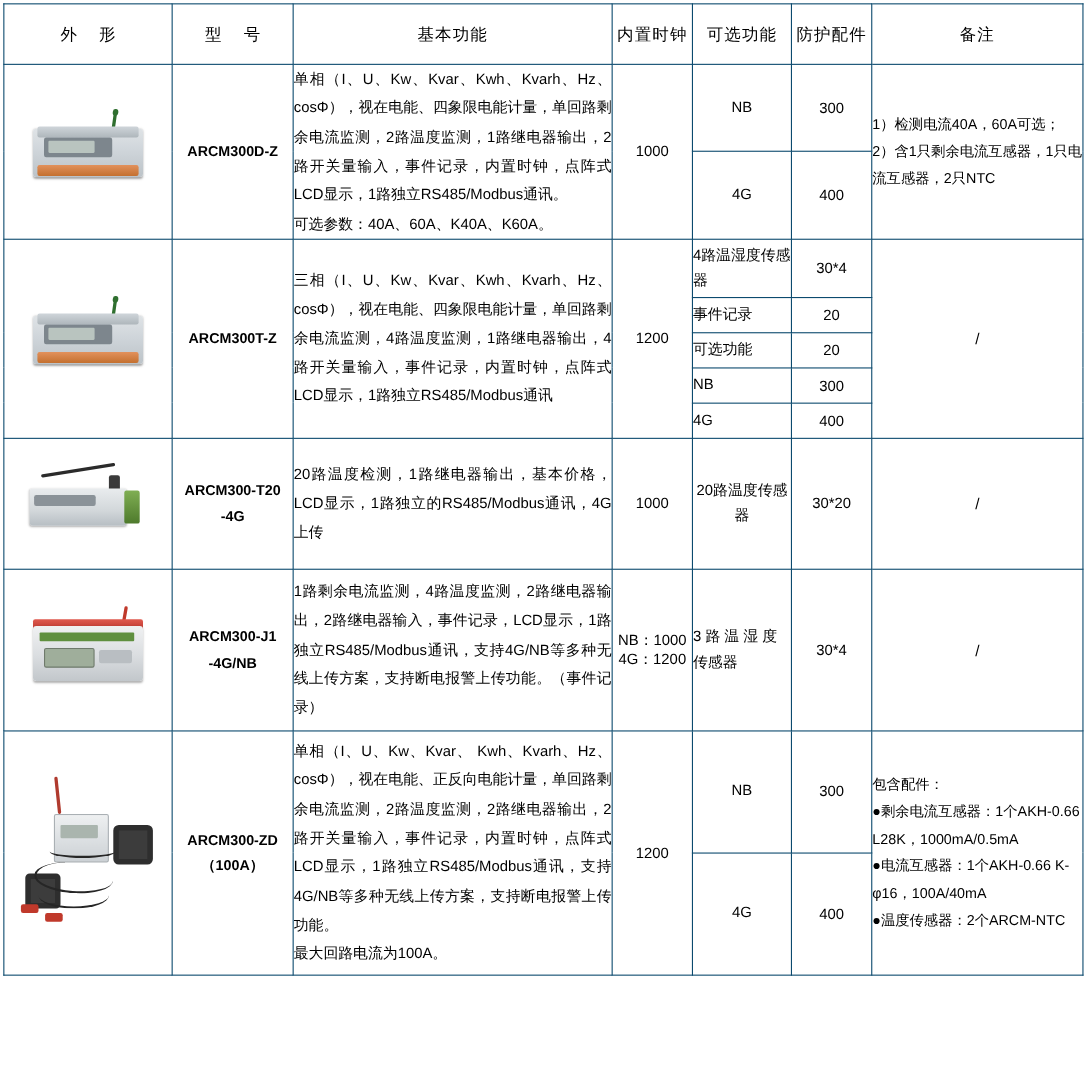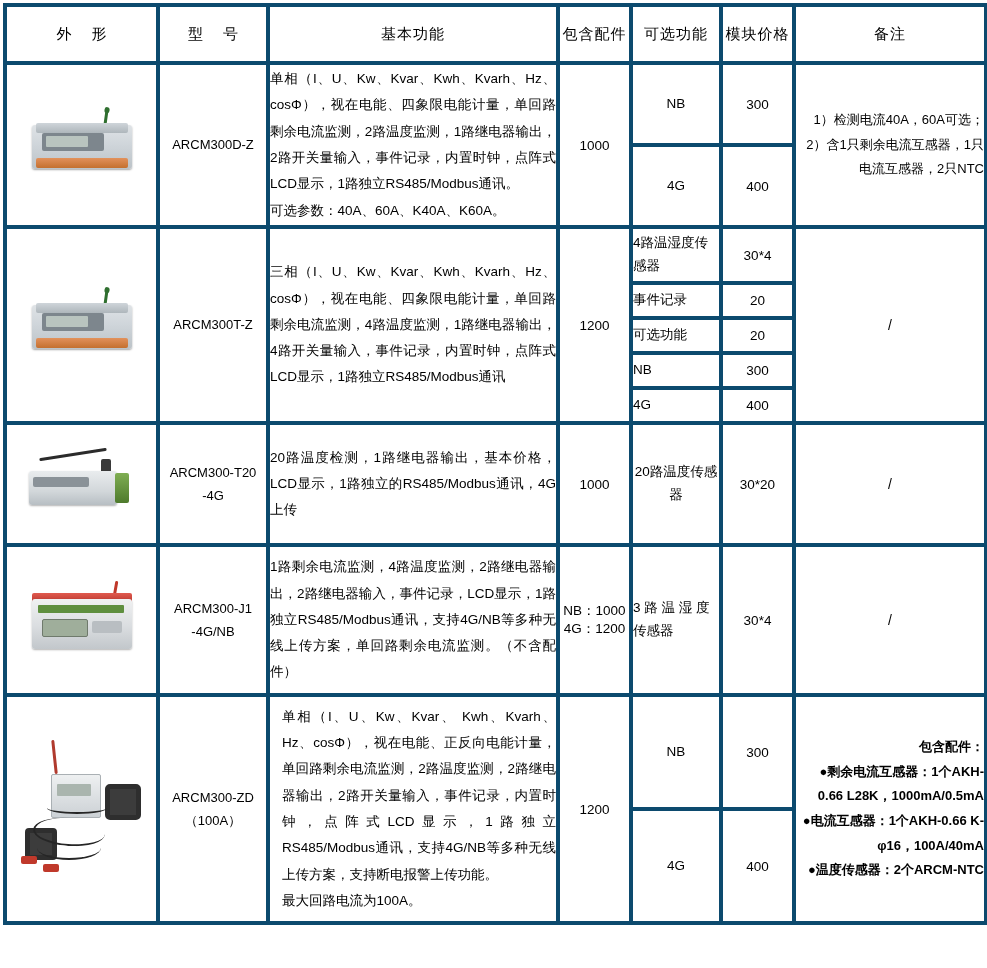--- a/index.html
+++ b/index.html
@@ -13,21 +13,21 @@
     color: #000000;
     -webkit-font-smoothing: antialiased;
   }
   table.spec {
     border-collapse: collapse;
     width: 981px;
     margin: 3px;
     table-layout: fixed;
   }
   table.spec td, table.spec th {
-    border: 4px solid #0c4a6e;
+    border: 1px solid #0c4a6e;
     vertical-align: middle;
     padding: 0;
   }
   
   .hdr td {
     height: 54px;
     text-align: center;
     font-size: 15px;
     letter-spacing: 1px;
     color: #000;
@@ -49,40 +49,41 @@
     text-justify: inter-ideograph;
     font-size: 13.5px;
     line-height: 1.95;
     padding: 10px 12px;
   }
   .model {
     text-align: center;
     font-size: 13px;
     line-height: 1.8;
     padding: 4px 2px;
+    font-weight: bold;
   }
   .price {
     text-align: center;
     font-size: 13.5px;
   }
   .optname {
     font-size: 13.5px;
     padding: 8px 10px;
     line-height: 1.7;
   }
   .optname.ctr { text-align: center; }
   .mprice {
     text-align: center;
     font-size: 13.5px;
   }
   .note {
     font-size: 13px;
     line-height: 1.9;
     padding: 10px 10px;
-    text-align: right;
+    text-align: left;
   }
   .note.slash {
     text-align: center;
     font-size: 14px;
   }
   
   .imgcell {
     text-align: center;
     padding: 10px 0;
   }
@@ -269,23 +270,23 @@
     <col class="c-opt">
       <col class="c-mprice">
       <col class="c-note">
   </colgroup>
   <tbody>
 
     <tr class="hdr">
       <td><span class="wide-space">外  形</span></td>
       <td><span class="wide-space">型  号</span></td>
       <td>基本功能</td>
-      <td>包含配件</td>
+      <td>内置时钟</td>
       <td>可选功能</td>
-      <td>模块价格</td>
+      <td>防护配件</td>
       <td>备注</td>
     </tr>
 
     <tr>
       <td class="imgcell" rowspan="2">
         <span class="device din">
           <span class="ant"></span>
           <span class="body"></span>
           <span class="terms top"></span>
           <span class="face"></span>
@@ -367,21 +368,21 @@
           <span class="ant"></span>
           <span class="redtop"></span>
           <span class="body"></span>
           <span class="greenbar"></span>
           <span class="lcd"></span>
           <span class="btns"></span>
         </span>
       </td>
       <td class="model" style="white-space: pre-line;">ARCM300-J1
 -4G/NB</td>
-      <td class="func">1路剩余电流监测，4路温度监测，2路继电器输出，2路继电器输入，事件记录，LCD显示，1路独立RS485/Modbus通讯，支持4G/NB等多种无线上传方案，单回路剩余电流监测。（不含配件）</td>
+      <td class="func">1路剩余电流监测，4路温度监测，2路继电器输出，2路继电器输入，事件记录，LCD显示，1路独立RS485/Modbus通讯，支持4G/NB等多种无线上传方案，支持断电报警上传功能。（事件记录）</td>
       <td class="price" style="white-space: pre-line;">NB：1000
 4G：1200</td>
       <td class="optname">3 路 温 湿 度传感器</td>
       <td class="mprice">30*4</td>
       <td class="note slash">/</td>
     </tr>
 
     <tr>
       <td class="imgcell" rowspan="2">
         <span class="device zd">
@@ -392,26 +393,26 @@
           <span class="ct2"></span>
           <span class="wire w1"></span>
           <span class="wire w2"></span>
           <span class="wire w3"></span>
           <span class="clip1"></span>
           <span class="clip2"></span>
         </span>
       </td>
       <td class="model" rowspan="2" style="white-space: pre-line;">ARCM300-ZD
 （100A）</td>
-      <td class="func" rowspan="2" style="white-space: pre-line; padding-left: 12px;">单相（I、U、Kw、Kvar、 Kwh、Kvarh、Hz、cosΦ），视在电能、正反向电能计量，单回路剩余电流监测，2路温度监测，2路继电器输出，2路开关量输入，事件记录，内置时钟，点阵式LCD显示，1路独立RS485/Modbus通讯，支持4G/NB等多种无线上传方案，支持断电报警上传功能。
+      <td class="func" rowspan="2" style="white-space: pre-line;">单相（I、U、Kw、Kvar、 Kwh、Kvarh、Hz、cosΦ），视在电能、正反向电能计量，单回路剩余电流监测，2路温度监测，2路继电器输出，2路开关量输入，事件记录，内置时钟，点阵式LCD显示，1路独立RS485/Modbus通讯，支持4G/NB等多种无线上传方案，支持断电报警上传功能。
 最大回路电流为100A。</td>
       <td class="price" rowspan="2">1200</td>
       <td class="optname ctr" style="height:110px;">NB</td>
       <td class="mprice">300</td>
-      <td class="note" rowspan="2" style="white-space: pre-line; font-weight: bold;">包含配件：
+      <td class="note" rowspan="2" style="white-space: pre-line;">包含配件：
 ●剩余电流互感器：1个AKH-0.66 L28K，1000mA/0.5mA
 ●电流互感器：1个AKH-0.66 K-φ16，100A/40mA
 ●温度传感器：2个ARCM-NTC</td>
     </tr>
     <tr>
       <td class="optname ctr" style="height:110px;">4G</td>
       <td class="mprice">400</td>
     </tr>
   </tbody>
 </table>

